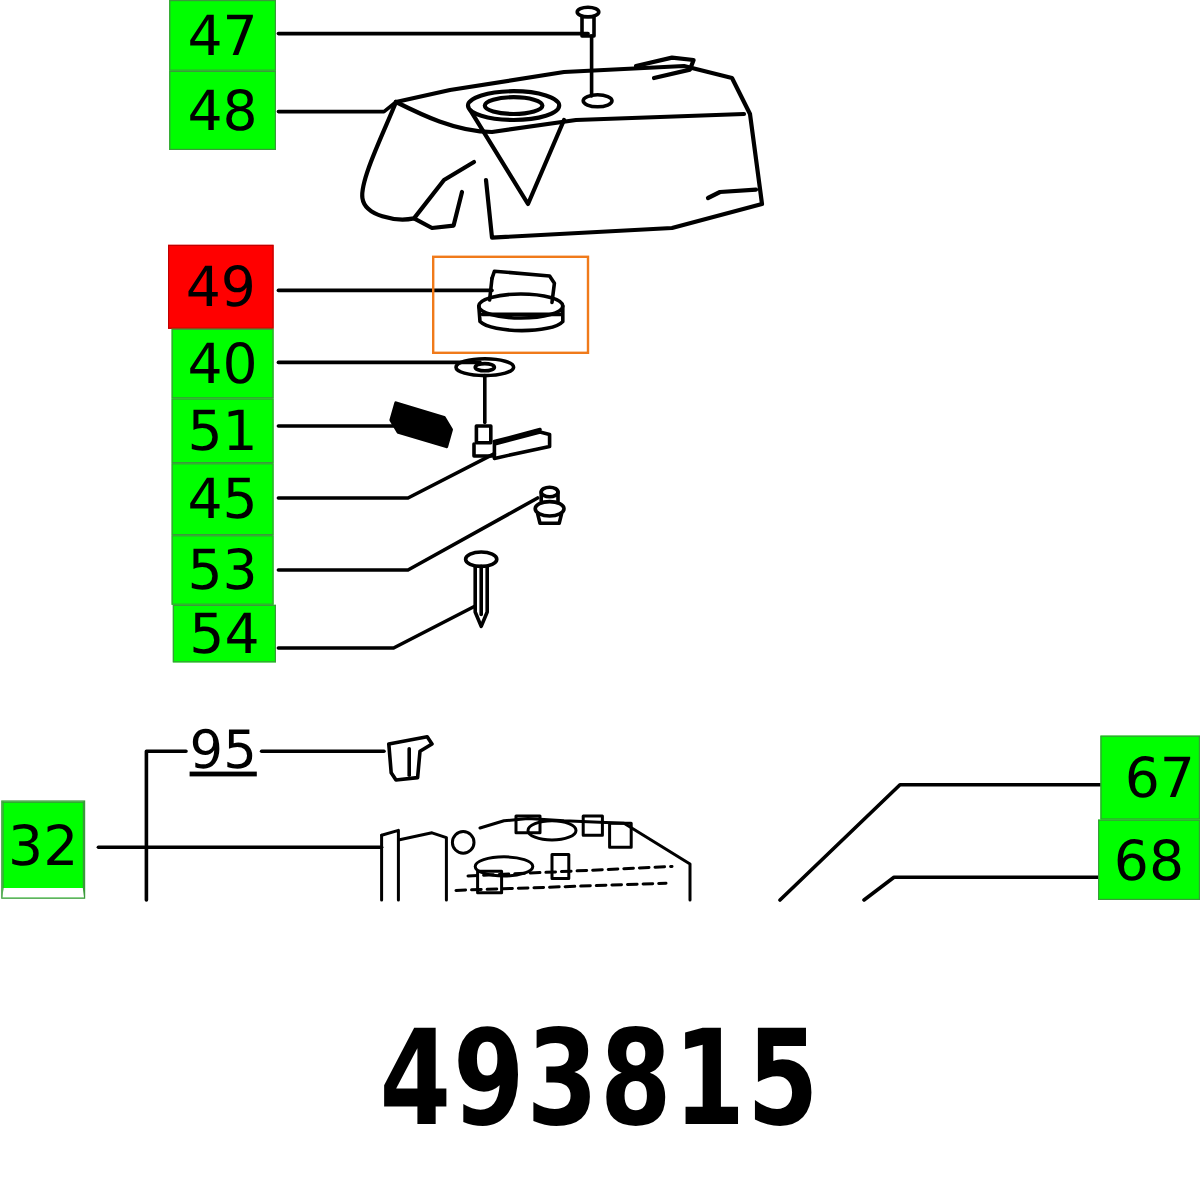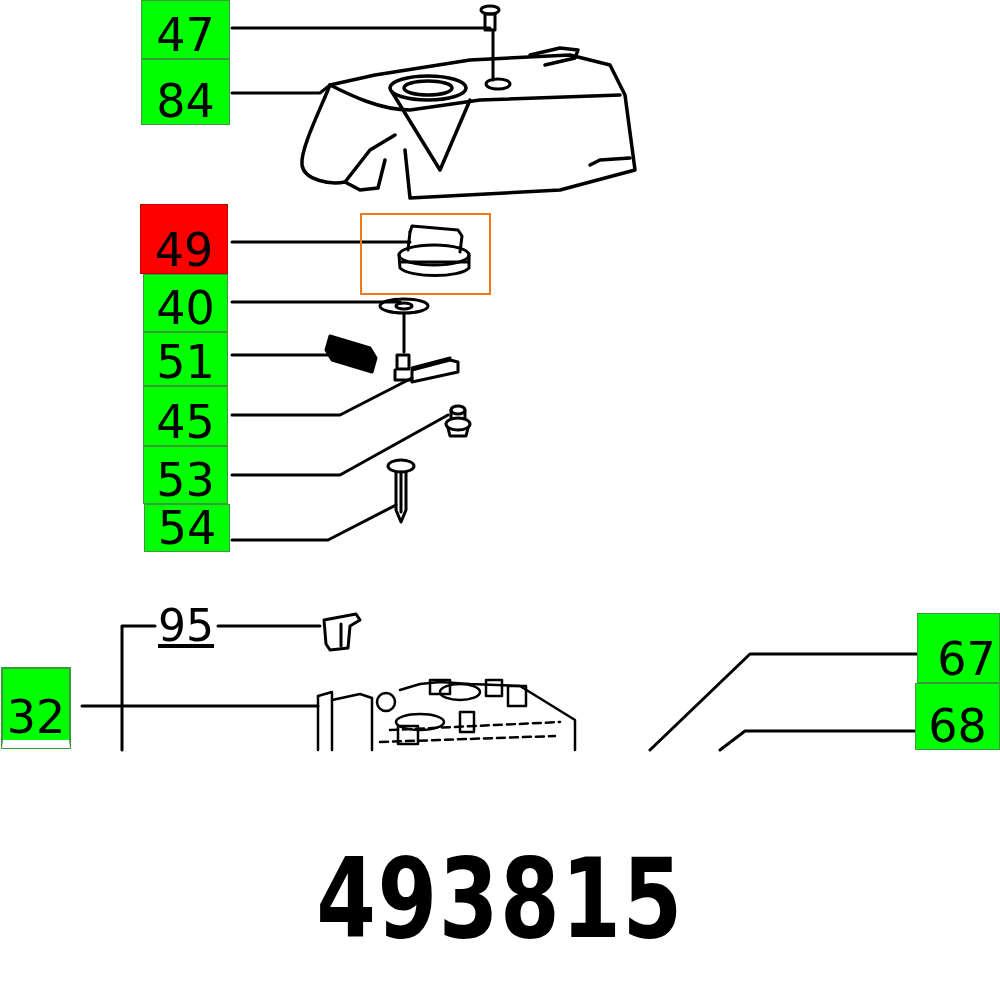--- a/index.html
+++ b/index.html
@@ -4,21 +4,21 @@
 <style>
   html, body { margin:0; padding:0; background:#ffffff; }
   body { width:1000px; height:1000px; position:relative; overflow:hidden; font-family:"DejaVu Sans", sans-serif; }
   .label {
     position:absolute; box-sizing:border-box;
     font-family:"DejaVu Sans", sans-serif;
     font-size:46px; line-height:1; color:#000;
     display:flex; align-items:center; justify-content:center;
     border:1px solid #3a9a3a;
   }
-  .label.green { background:#00ff00;align-items:flex-end; }
+  .label.green { background:#00ff00; }
   .label.red { background:#ff0000; border-color:#c00000; }
   .plain-num { position:absolute; font-size:44px; color:#000; line-height:1; font-family:"DejaVu Sans", sans-serif; }
   .part-number {
     position:absolute; left:0; width:1000px; top:835px; text-align:center;
     font-family:"DejaVu Sans", sans-serif; font-weight:bold; font-size:110px; letter-spacing:2px; color:#000;
     transform:scaleX(0.78);
   }
   svg.drawing { position:absolute; left:0; top:0; }
   .highlight-box { position:absolute; border:2px solid #f07a1a; box-sizing:border-box; }
 </style>
@@ -121,23 +121,23 @@
     </g>
   </g>
 </svg>
 
 <div class="highlight-box" style="left:360px;top:213px;width:131px;height:82px;"></div>
 
 <div class="label green" style="left:141px;top:0px;width:89px;height:59px;">
     <span>47</span>
   </div>
 <div class="label green" style="left:141px;top:59px;width:89px;height:66px;">
-    <span>84</span>
+    <span>48</span>
   </div>
-<div class="label red" style="left:140px;top:204px;width:88px;height:70px;align-items:flex-end;">
+<div class="label red" style="left:140px;top:204px;width:88px;height:70px;">
     <span>49</span>
   </div>
 <div class="label green" style="left:143px;top:274px;width:85px;height:58px;">
     <span>40</span>
   </div>
 <div class="label green" style="left:143px;top:332px;width:85px;height:54px;">
     <span>51</span>
   </div>
 <div class="label green" style="left:143px;top:386px;width:85px;height:60px;">
     <span>45</span>

